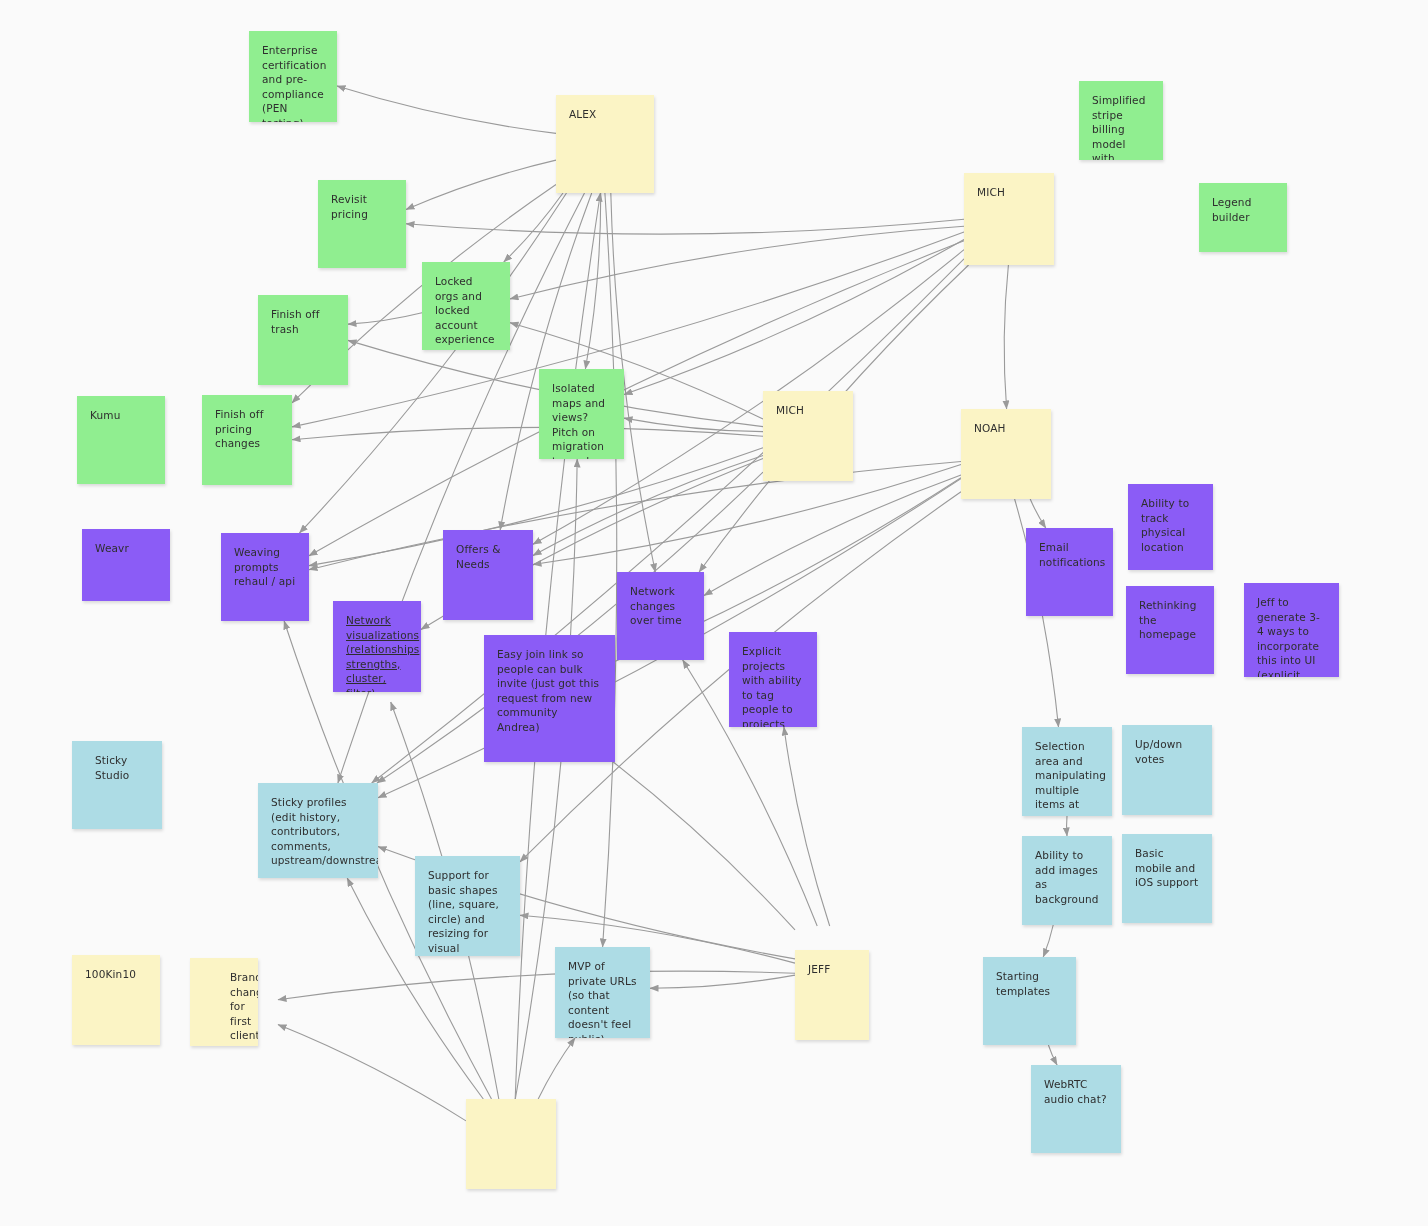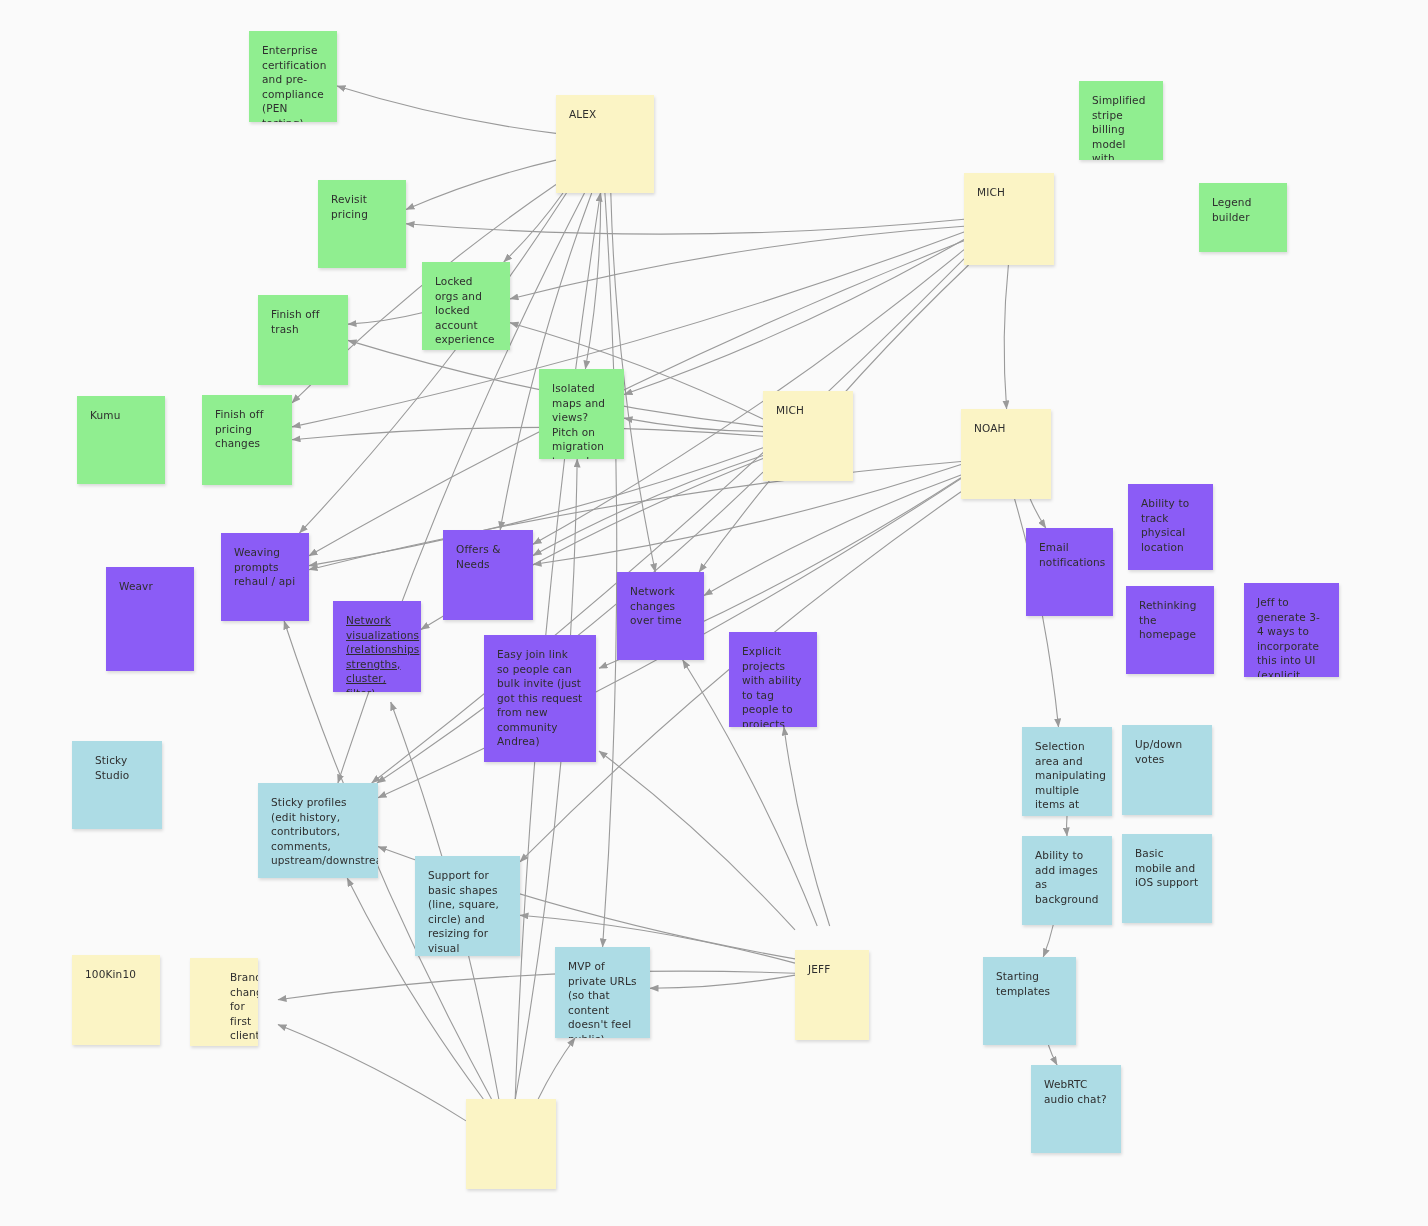--- a/index.html
+++ b/index.html
@@ -123,29 +123,29 @@
       <div class="note green" style="left: 318px; top: 180px; width: 88px; height: 88px;"><span class="label">Revisit pricing</span></div>
       <div class="note green" style="left: 422px; top: 262px; width: 88px; height: 88px;"><span class="label">Locked orgs and locked account experience</span></div>
       <div class="note green" style="left: 258px; top: 286px; width: 90px; height: 90px; margin-top: 9px;"><span class="label">Finish off trash</span></div>
       <div class="note green" style="left: 539px; top: 369px; width: 85px; height: 90px;"><span class="label">Isolated maps and views? Pitch on migration toward this?</span></div>
       <div class="note yellow" style="left: 763px; top: 391px; width: 90px; height: 90px;"><span class="label">MICH</span></div>
       <div class="note yellow" style="left: 961px; top: 409px; width: 90px; height: 90px;"><span class="label">NOAH</span></div>
       <div class="note green" style="left: 77px; top: 396px; width: 88px; height: 88px;"><span class="label">Kumu</span></div>
       <div class="note green" style="left: 202px; top: 395px; width: 90px; height: 90px;"><span class="label">Finish off pricing changes</span></div>
       <div class="note red" style="left: 1128px; top: 484px; width: 85px; height: 86px;"><span class="label">Ability to track physical location</span></div>
       <div class="note red" style="left: 1026px; top: 528px; width: 87px; height: 88px;"><span class="label">Email notifications</span></div>
-      <div class="note red" style="left: 82px; top: 567px; width: 88px; height: 104px; margin-left: 24px;"><span class="label">Weavr</span></div>
+      <div class="note red" style="left: 82px; top: 529px; width: 88px; height: 72px;"><span class="label">Weavr</span></div>
       <div class="note red" style="left: 221px; top: 533px; width: 88px; height: 88px;"><span class="label">Weaving prompts rehaul / api</span></div>
       <div class="note red" style="left: 443px; top: 530px; width: 90px; height: 90px;"><span class="label">Offers &amp; Needs</span></div>
       <div class="note red" style="left: 1126px; top: 586px; width: 88px; height: 88px;"><span class="label">Rethinking the homepage</span></div>
       <div class="note red" style="left: 1244px; top: 583px; width: 95px; height: 94px;"><span class="label">Jeff to generate 3-4 ways to incorporate this into UI (explicit projects)</span></div>
       <div class="note red" style="left: 617px; top: 572px; width: 87px; height: 88px;"><span class="label">Network changes over time</span></div>
       <div class="note red" style="left: 333px; top: 601px; width: 88px; height: 91px; text-decoration: underline;"><span class="label">Network visualizations (relationships strengths, cluster, filter)</span></div>
       <div class="note red" style="left: 729px; top: 632px; width: 88px; height: 95px;"><span class="label">Explicit projects with ability to tag people to projects and include updates</span></div>
-      <div class="note red" style="left: 484px; top: 635px; width: 112px; height: 127px;"><span class="label">Easy join link so people can bulk invite (just got this request from new community Andrea)</span></div>
+      <div class="note red" style="left: 484px; top: 635px; width: 131px; height: 127px;"><span class="label">Easy join link so people can bulk invite (just got this request from new community Andrea)</span></div>
       <div class="note blue" style="left: 1022px; top: 727px; width: 90px; height: 89px;"><span class="label">Selection area and manipulating multiple items at once.</span></div>
       <div class="note blue" style="left: 1122px; top: 725px; width: 90px; height: 90px;"><span class="label">Up/down votes</span></div>
       <div class="note blue" style="left: 72px; top: 741px; width: 90px; height: 88px; padding-left: 23px;"><span class="label">Sticky Studio</span></div>
       <div class="note blue" style="left: 258px; top: 783px; width: 120px; height: 95px;"><span class="label">Sticky profiles (edit history, contributors, comments, upstream/downstream)</span></div>
       <div class="note blue" style="left: 1022px; top: 836px; width: 90px; height: 89px;"><span class="label">Ability to add images as background</span></div>
       <div class="note blue" style="left: 1122px; top: 834px; width: 90px; height: 89px;"><span class="label">Basic mobile and iOS support</span></div>
       <div class="note blue" style="left: 415px; top: 856px; width: 105px; height: 100px;"><span class="label">Support for basic shapes (line, square, circle) and resizing for visual frameworks</span></div>
       <div class="note yellow" style="left: 795px; top: 926px; width: 74px; height: 90px; margin-top: 24px;"><span class="label">JEFF</span></div>
       <div class="note blue" style="left: 983px; top: 957px; width: 93px; height: 88px;"><span class="label">Starting templates</span></div>
       <div class="note yellow" style="left: 72px; top: 955px; width: 88px; height: 90px;"><span class="label">100Kin10</span></div>

